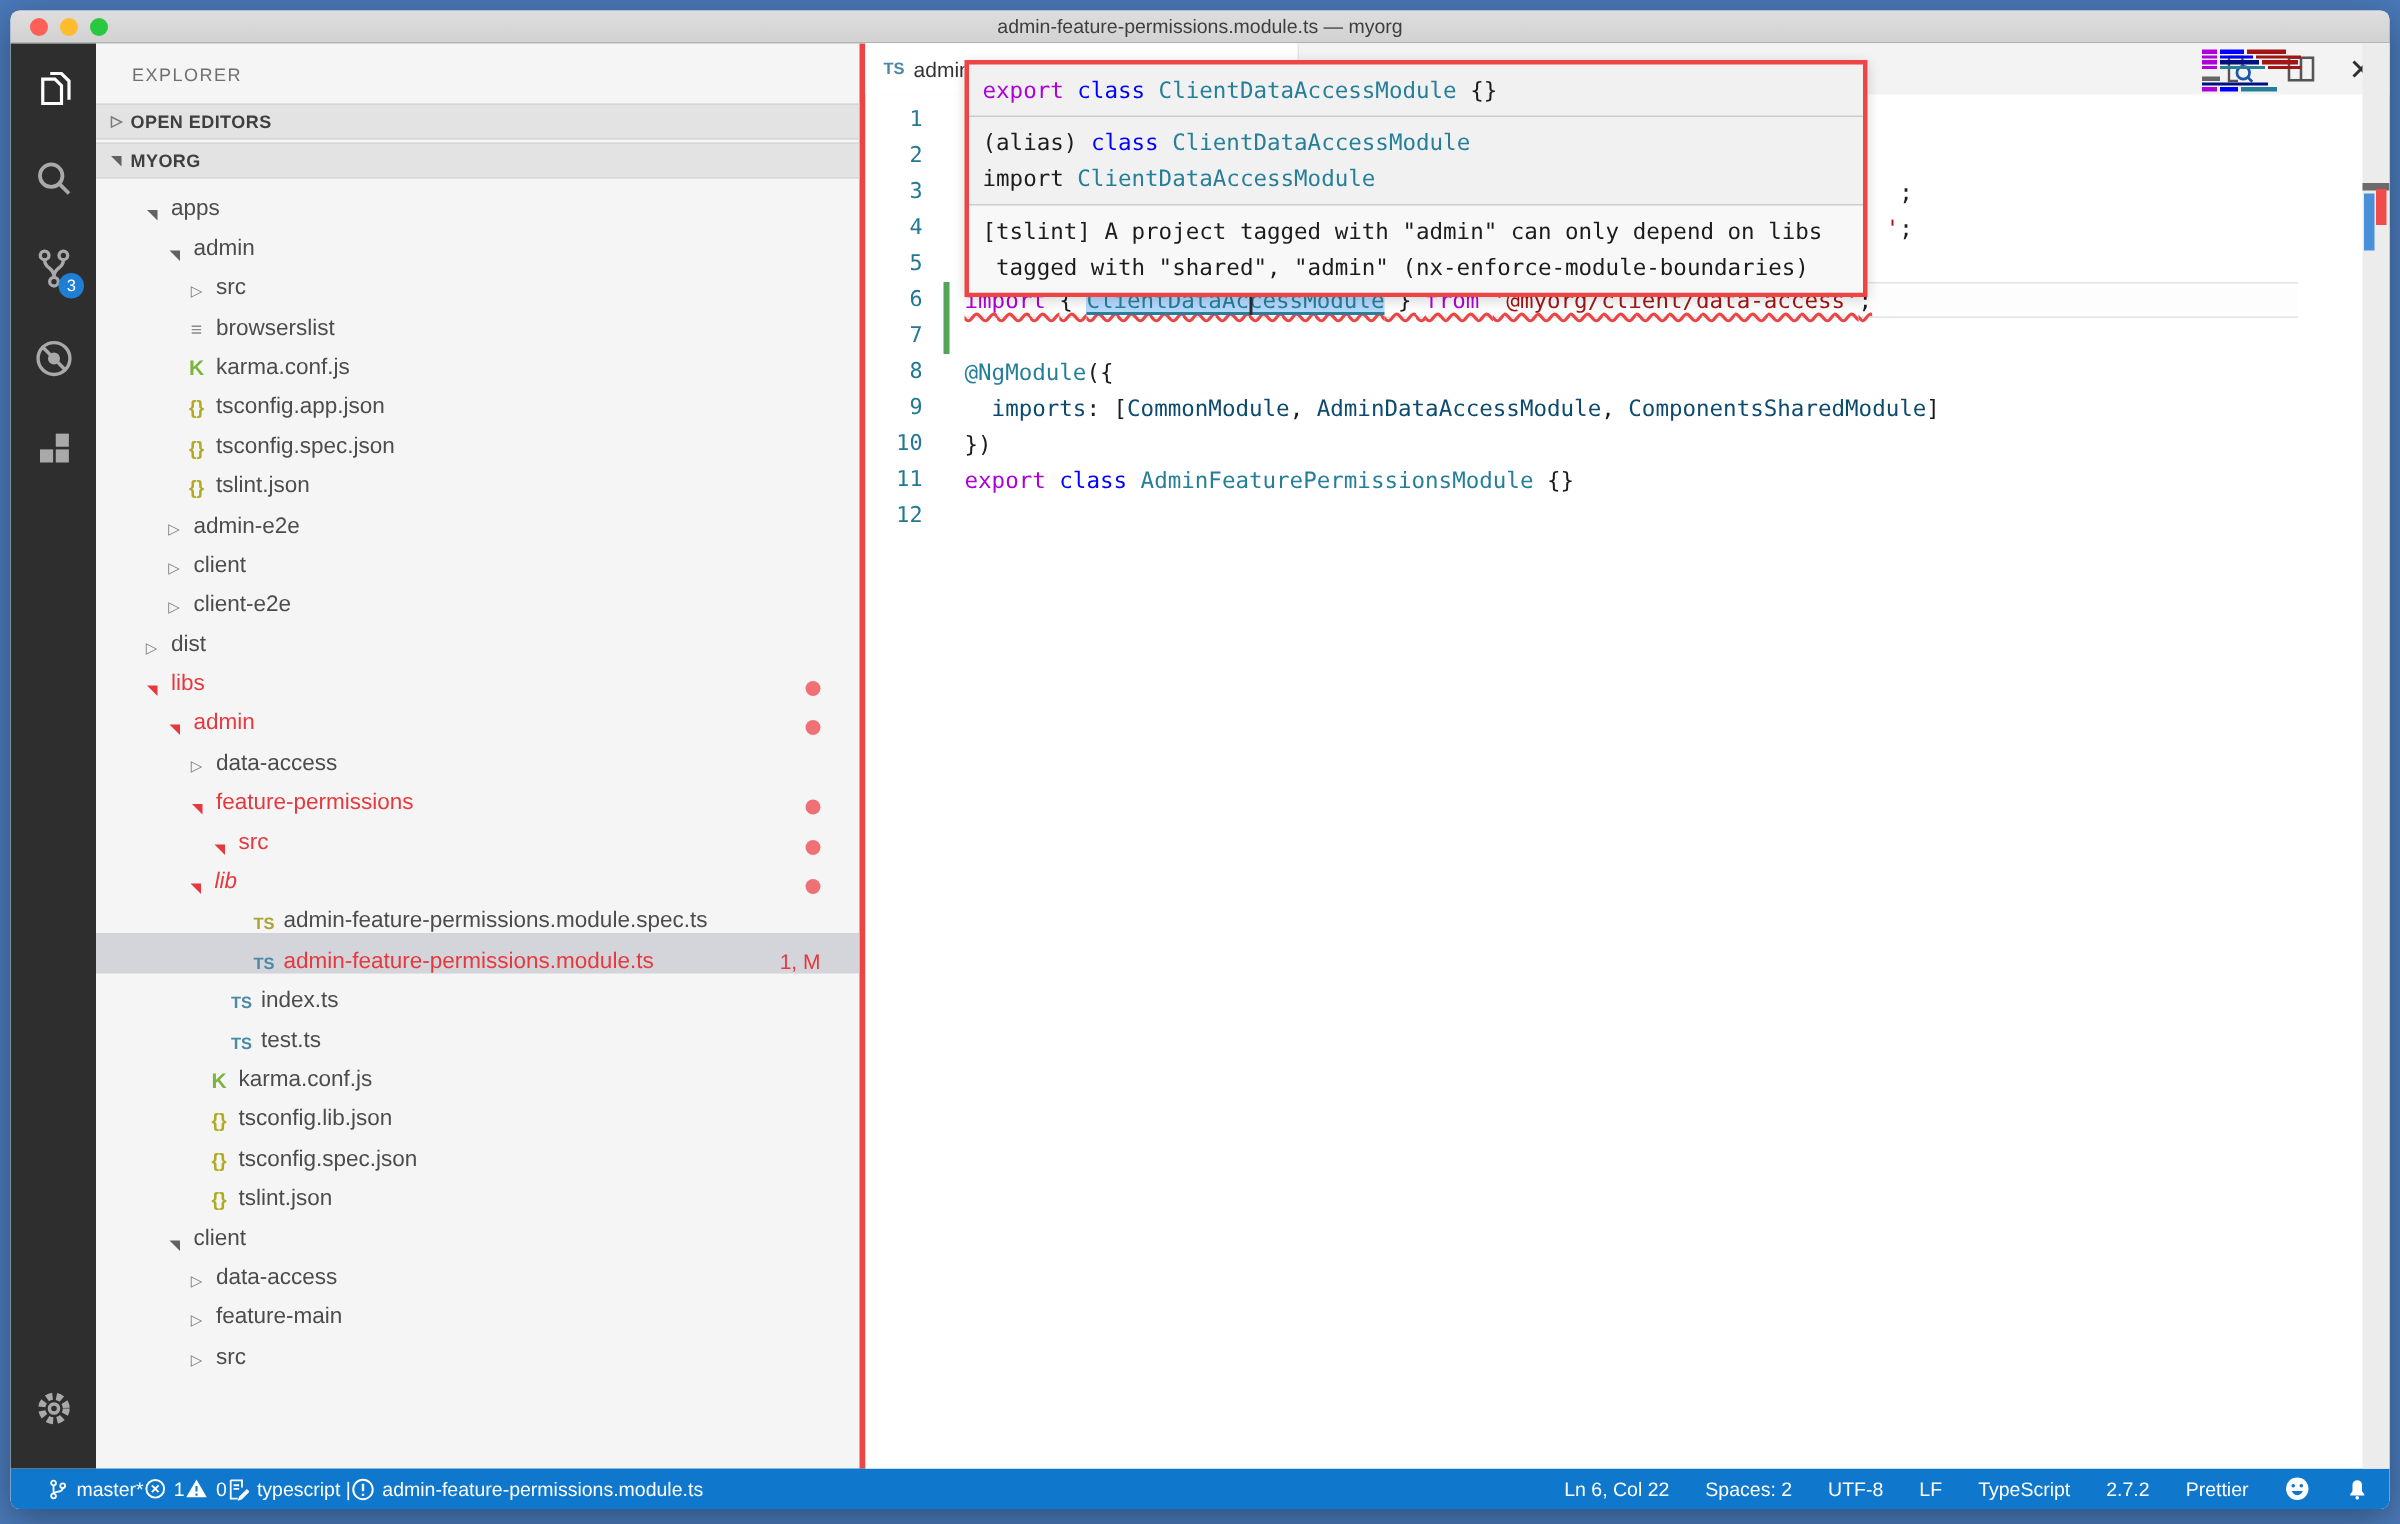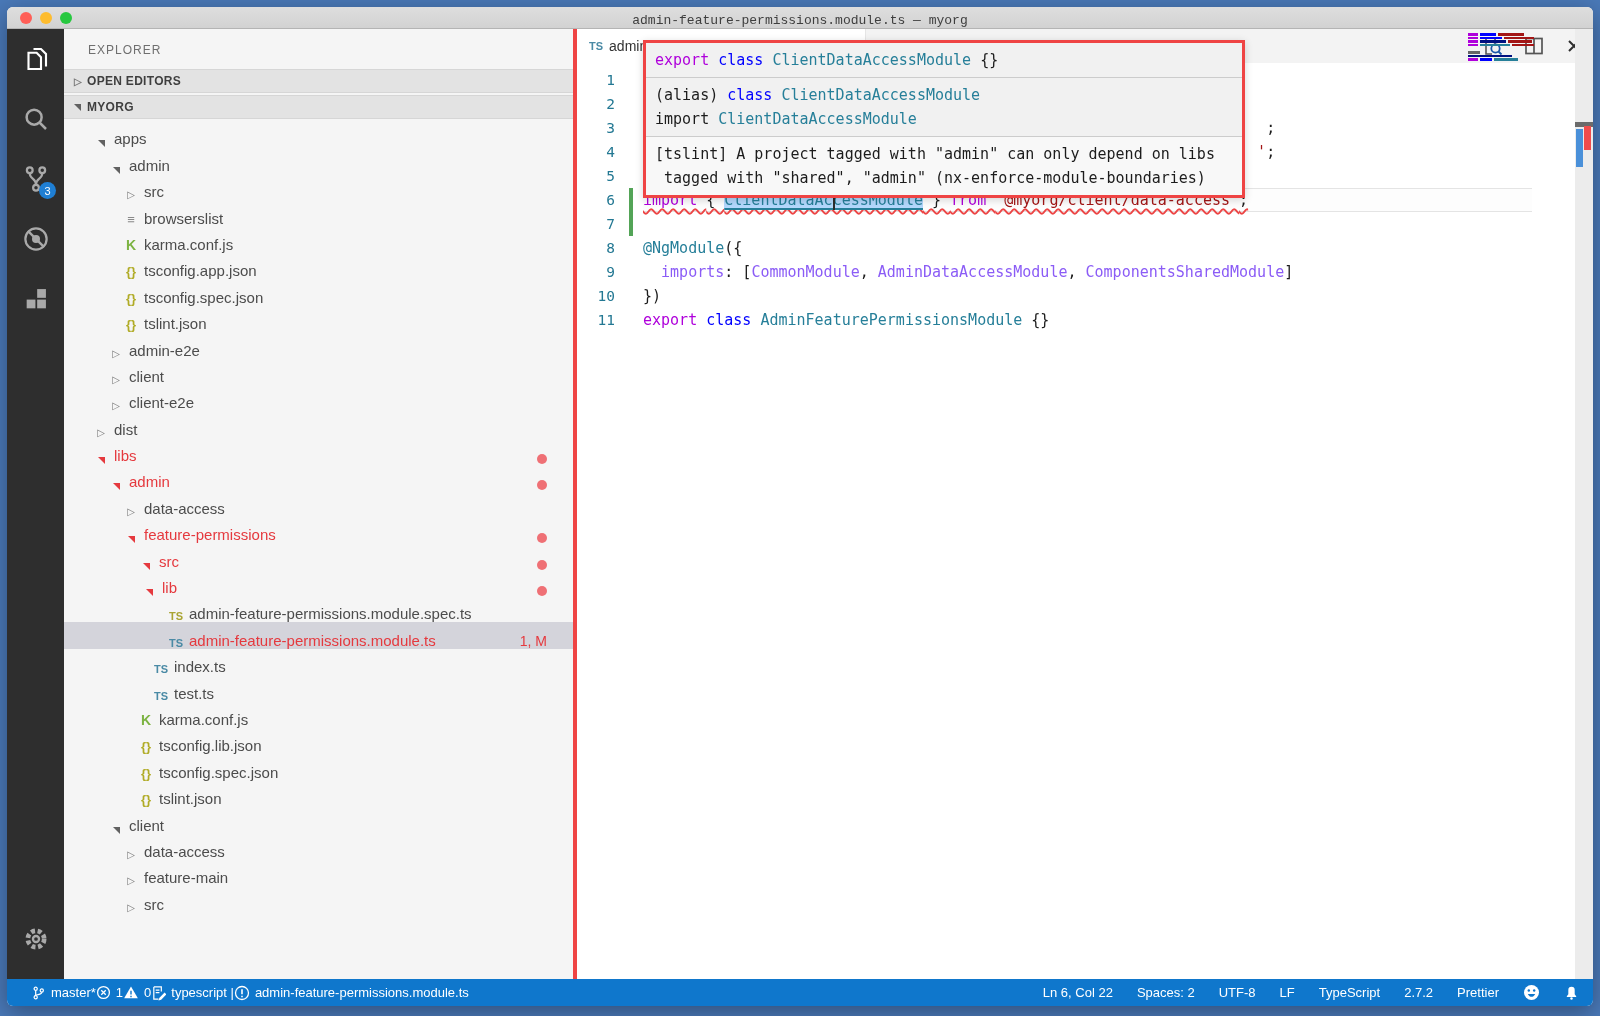--- a/index.html
+++ b/index.html
@@ -5,21 +5,21 @@
   * { margin:0; padding:0; box-sizing:border-box; }
   html,body { width:1600px; height:1016px; overflow:hidden; }
   body { font-family:"Liberation Sans", sans-serif; background:#4a79b8; position:relative; }
 
   .window { position:absolute; left:7px; top:7px; right:7px; bottom:10px;
     border-radius:6px; overflow:hidden; background:#fff; display:flex; flex-direction:column;
     box-shadow:0 6px 24px rgba(0,0,0,.35); }
 
   
   .titlebar { height:22px; flex:0 0 22px; background:linear-gradient(#dedede,#d2d2d2);
-    border-bottom:1px solid #b4b4b4; position:relative; display:flex; align-items:flex-end; justify-content:center;font-family:Liberation Mono, monospace; }
+    border-bottom:1px solid #b4b4b4; position:relative; display:flex; align-items:center; justify-content:center; }
   .titlebar .title { font-size:13px; color:#3e3e3e; }
   .lights { position:absolute; left:13px; top:5px; display:flex; gap:8px; }
   .light { width:12px; height:12px; border-radius:50%; }
   .light.r { background:#ff5f57; } .light.y { background:#febc2e; } .light.g { background:#28c840; }
 
   .main { flex:1; display:flex; min-height:0; }
 
   
   .activitybar { width:57px; flex:0 0 57px; background:#2e2e2e; position:relative; }
   .ab-item { height:60px; display:flex; align-items:center; justify-content:center; color:#a9a9a9; position:relative; }
@@ -69,21 +69,21 @@
     font-size:15px; padding-top:5px; }
   .cline { height:24px; display:flex; align-items:center; position:relative; }
   .cline .ln { width:38px; flex:0 0 38px; text-align:right; color:#237893; font-size:14.5px; }
   .cline .ltext { margin-left:28px; white-space:pre; position:relative; z-index:2; }
   .cline .ltext span { white-space:pre; }
   .modbar { position:absolute; left:52px; top:0; width:4px; height:24px; background:#53a457; }
   .curline { position:absolute; left:66px; width:889px; top:0; height:24px;
     border-top:1px solid #e4e4e4; border-bottom:1px solid #e4e4e4; background:#fdfdfd; z-index:1; }
   .cursor { position:absolute; left:calc(66px + 21ch); top:2px; width:2px; height:20px; background:#2c2c2c; z-index:3; }
   .tk-kw { color:#af00db; } .tk-kw2 { color:#0000ff; } .tk-type { color:#267f99; }
-  .tk-var { color:#8b5cf6; } .tk-str { color:#a31515; } .tk-plain { color:#1c1c1c; } .tk-pad { color:transparent; }
+  .tk-var { color:#0c4a6e; } .tk-str { color:#a31515; } .tk-plain { color:#1c1c1c; } .tk-pad { color:transparent; }
   .squiggle { text-decoration:underline wavy #ec4545 1.5px; text-underline-offset:3px; }
   .word-hl { background:#b4d8fd; text-decoration:underline solid currentColor 1.5px; }
 
   
   .hover { position:absolute; left:66px; top:11px; width:602px; z-index:30;
     background:#f1f1f1; border:3px solid #ef4444; box-shadow:0 2px 8px rgba(0,0,0,.16);
     font-family:"DejaVu Sans Mono", monospace; font-size:15px; color:#1e1e1e; }
   .hv-sec { padding:5px 9px; line-height:24px; white-space:pre; }
   .hv-sec + .hv-sec { border-top:1px solid #cccccc; }
   .hv-sec.alt { background:#f8f8f8; }
@@ -282,21 +282,21 @@
           </div>
           <div class="trow red" style="padding-left: 74px;">
             <span class="slot">
               <span class="tw-exp"></span>
             </span>
             <span class="lbl">src</span>
             <span class="t-right">
               <span class="err-dot"></span>
             </span>
           </div>
-          <div class="trow red" style="padding-left: 77px;">
+          <div class="trow red" style="padding-left: 58px; font-style: italic;">
             <span class="slot">
               <span class="tw-exp"></span>
             </span>
             <span class="lbl">lib</span>
             <span class="t-right">
               <span class="err-dot"></span>
             </span>
           </div>
           <div class="trow" style="padding-left: 104px;">
             <span class="slot">
@@ -446,20 +446,24 @@
             <span class="ltext"><span class="tk-var">  imports</span><span class="tk-plain">: [</span><span class="tk-var">CommonModule</span><span class="tk-plain">, </span><span class="tk-var">AdminDataAccessModule</span><span class="tk-plain">, </span><span class="tk-var">ComponentsSharedModule</span><span class="tk-plain">]</span></span>
           </div>
           <div class="cline">
             <span class="ln">10</span>
             <span class="ltext"><span class="tk-plain">})</span></span>
           </div>
           <div class="cline">
             <span class="ln">11</span>
             <span class="ltext"><span class="tk-kw">export </span><span class="tk-kw2">class </span><span class="tk-type">AdminFeaturePermissionsModule </span><span class="tk-plain">{}</span></span>
           </div>
+          <div class="cline">
+            <span class="ln">12</span>
+            <span class="ltext"></span>
+          </div>
         </div>
 
       <div class="minimap" id="minimap">
           <div class="mm-row">
             <span class="mm-seg" style="background:#af00db;width:10px"></span>
             <span class="mm-seg" style="background:#0000ff;width:16px"></span>
             <span class="mm-seg" style="background:#a31515;width:26px"></span>
           </div>
           <div class="mm-row">
             <span class="mm-seg" style="background:#af00db;width:10px"></span>

